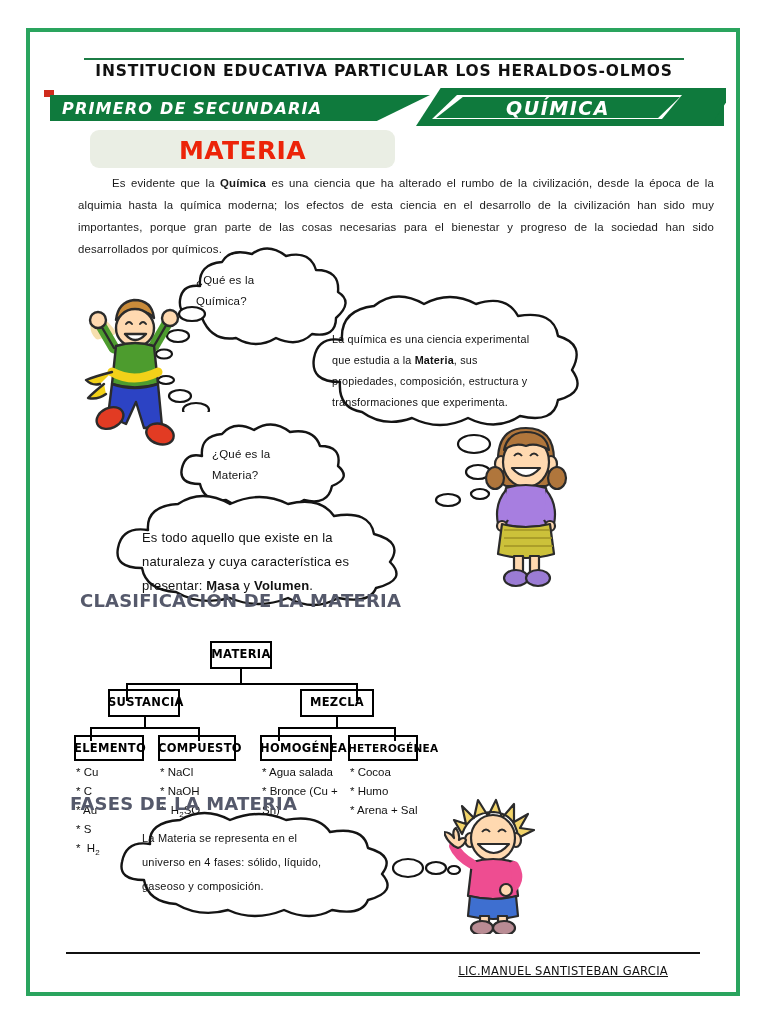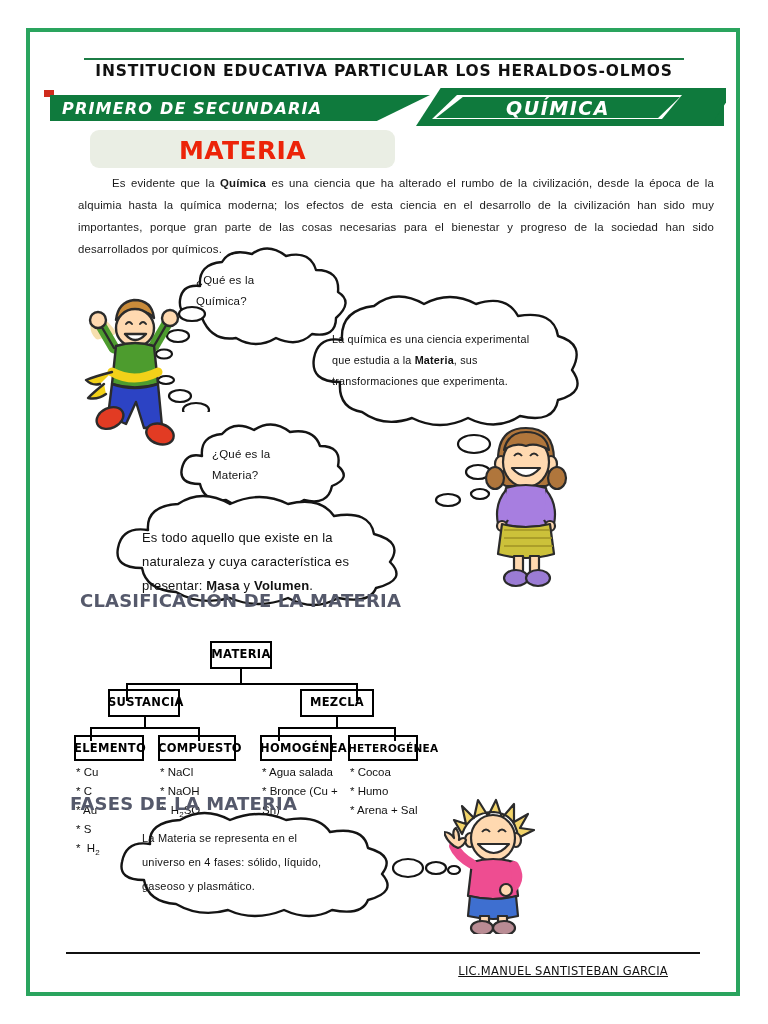--- a/index.html
+++ b/index.html
@@ -259,20 +259,21 @@
 <div class="cloud" style="left:300px; top:296px; width:290px; height:130px;">
   <svg width="290" height="130" viewBox="0 0 290 130">
     <path d="M40 86 Q10 86 14 62 Q18 40 42 44 Q40 14 74 10 Q96 -8 124 8
              Q150 -6 176 8 Q206 -2 218 20 Q254 14 258 40 Q286 48 272 74
              Q288 96 258 104 Q254 128 220 120 Q196 136 168 122 Q140 136 112 122
              Q84 132 62 116 Q38 112 40 86 Z" fill="#ffffff" stroke="#141414" stroke-width="2.4" stroke-linejoin="round"></path>
   </svg>
   <div class="ct" style="left:32px; top:33px; width:226px; font-size:10.8px; line-height:21px;">
     <div>La química es una ciencia experimental</div>
     <div><span>que    estudia    a    la   </span><b>Materia</b><span>,   sus</span></div>
+    <div>propiedades, composición, estructura y</div>
     <div>transformaciones que experimenta.</div>
   </div>
 </div>
 
 <div class="cloud" style="left:172px; top:424px; width:182px; height:92px;">
   <svg width="182" height="92" viewBox="0 0 182 92">
     <path d="M28 60 Q6 60 10 44 Q14 28 30 32 Q28 12 50 10 Q62 -4 82 6
              Q100 -6 118 8 Q142 4 148 22 Q170 22 166 42 Q180 54 160 62
              Q156 82 132 76 Q114 88 94 78 Q72 88 54 76 Q32 78 28 60 Z" fill="#ffffff" stroke="#141414" stroke-width="2.4" stroke-linejoin="round"></path>
   </svg>
@@ -413,21 +414,21 @@
 <div class="cloud" style="left:112px; top:818px; width:296px; height:98px; z-index:5;">
   <svg width="296" height="98" viewBox="0 0 296 98">
     <path d="M32 62 Q6 62 10 44 Q14 22 38 26 Q36 4 68 2 Q92 -12 118 2
              Q148 -10 174 2 Q206 -4 218 14 Q252 8 256 30 Q284 38 270 56
              Q286 74 256 82 Q250 98 220 92 Q198 104 172 92 Q142 104 116 92
              Q88 100 64 86 Q36 84 32 62 Z" fill="#ffffff" stroke="#141414" stroke-width="2.4" stroke-linejoin="round"></path>
   </svg>
   <div class="ct" style="left:30px; top:8px; width:238px; font-size:11px; line-height:24px;">
     <div>La  Materia  se   representa  en  el</div>
     <div>universo  en  4  fases:  sólido,  líquido,</div>
-    <div>gaseoso y plasmático.</div>
+    <div>gaseoso y composición.</div>
   </div>
 </div>
 
 <div style="position:absolute; left:392px; top:848px; width:70px; height:40px; z-index:5;">
   <svg width="70" height="40" viewBox="0 0 70 40">
     <g fill="#ffffff" stroke="#141414" stroke-width="2.2">
       <ellipse cx="16" cy="20" rx="15" ry="9"></ellipse>
       <ellipse cx="44" cy="20" rx="10" ry="6"></ellipse>
       <ellipse cx="62" cy="22" rx="6" ry="4"></ellipse>
     </g>

